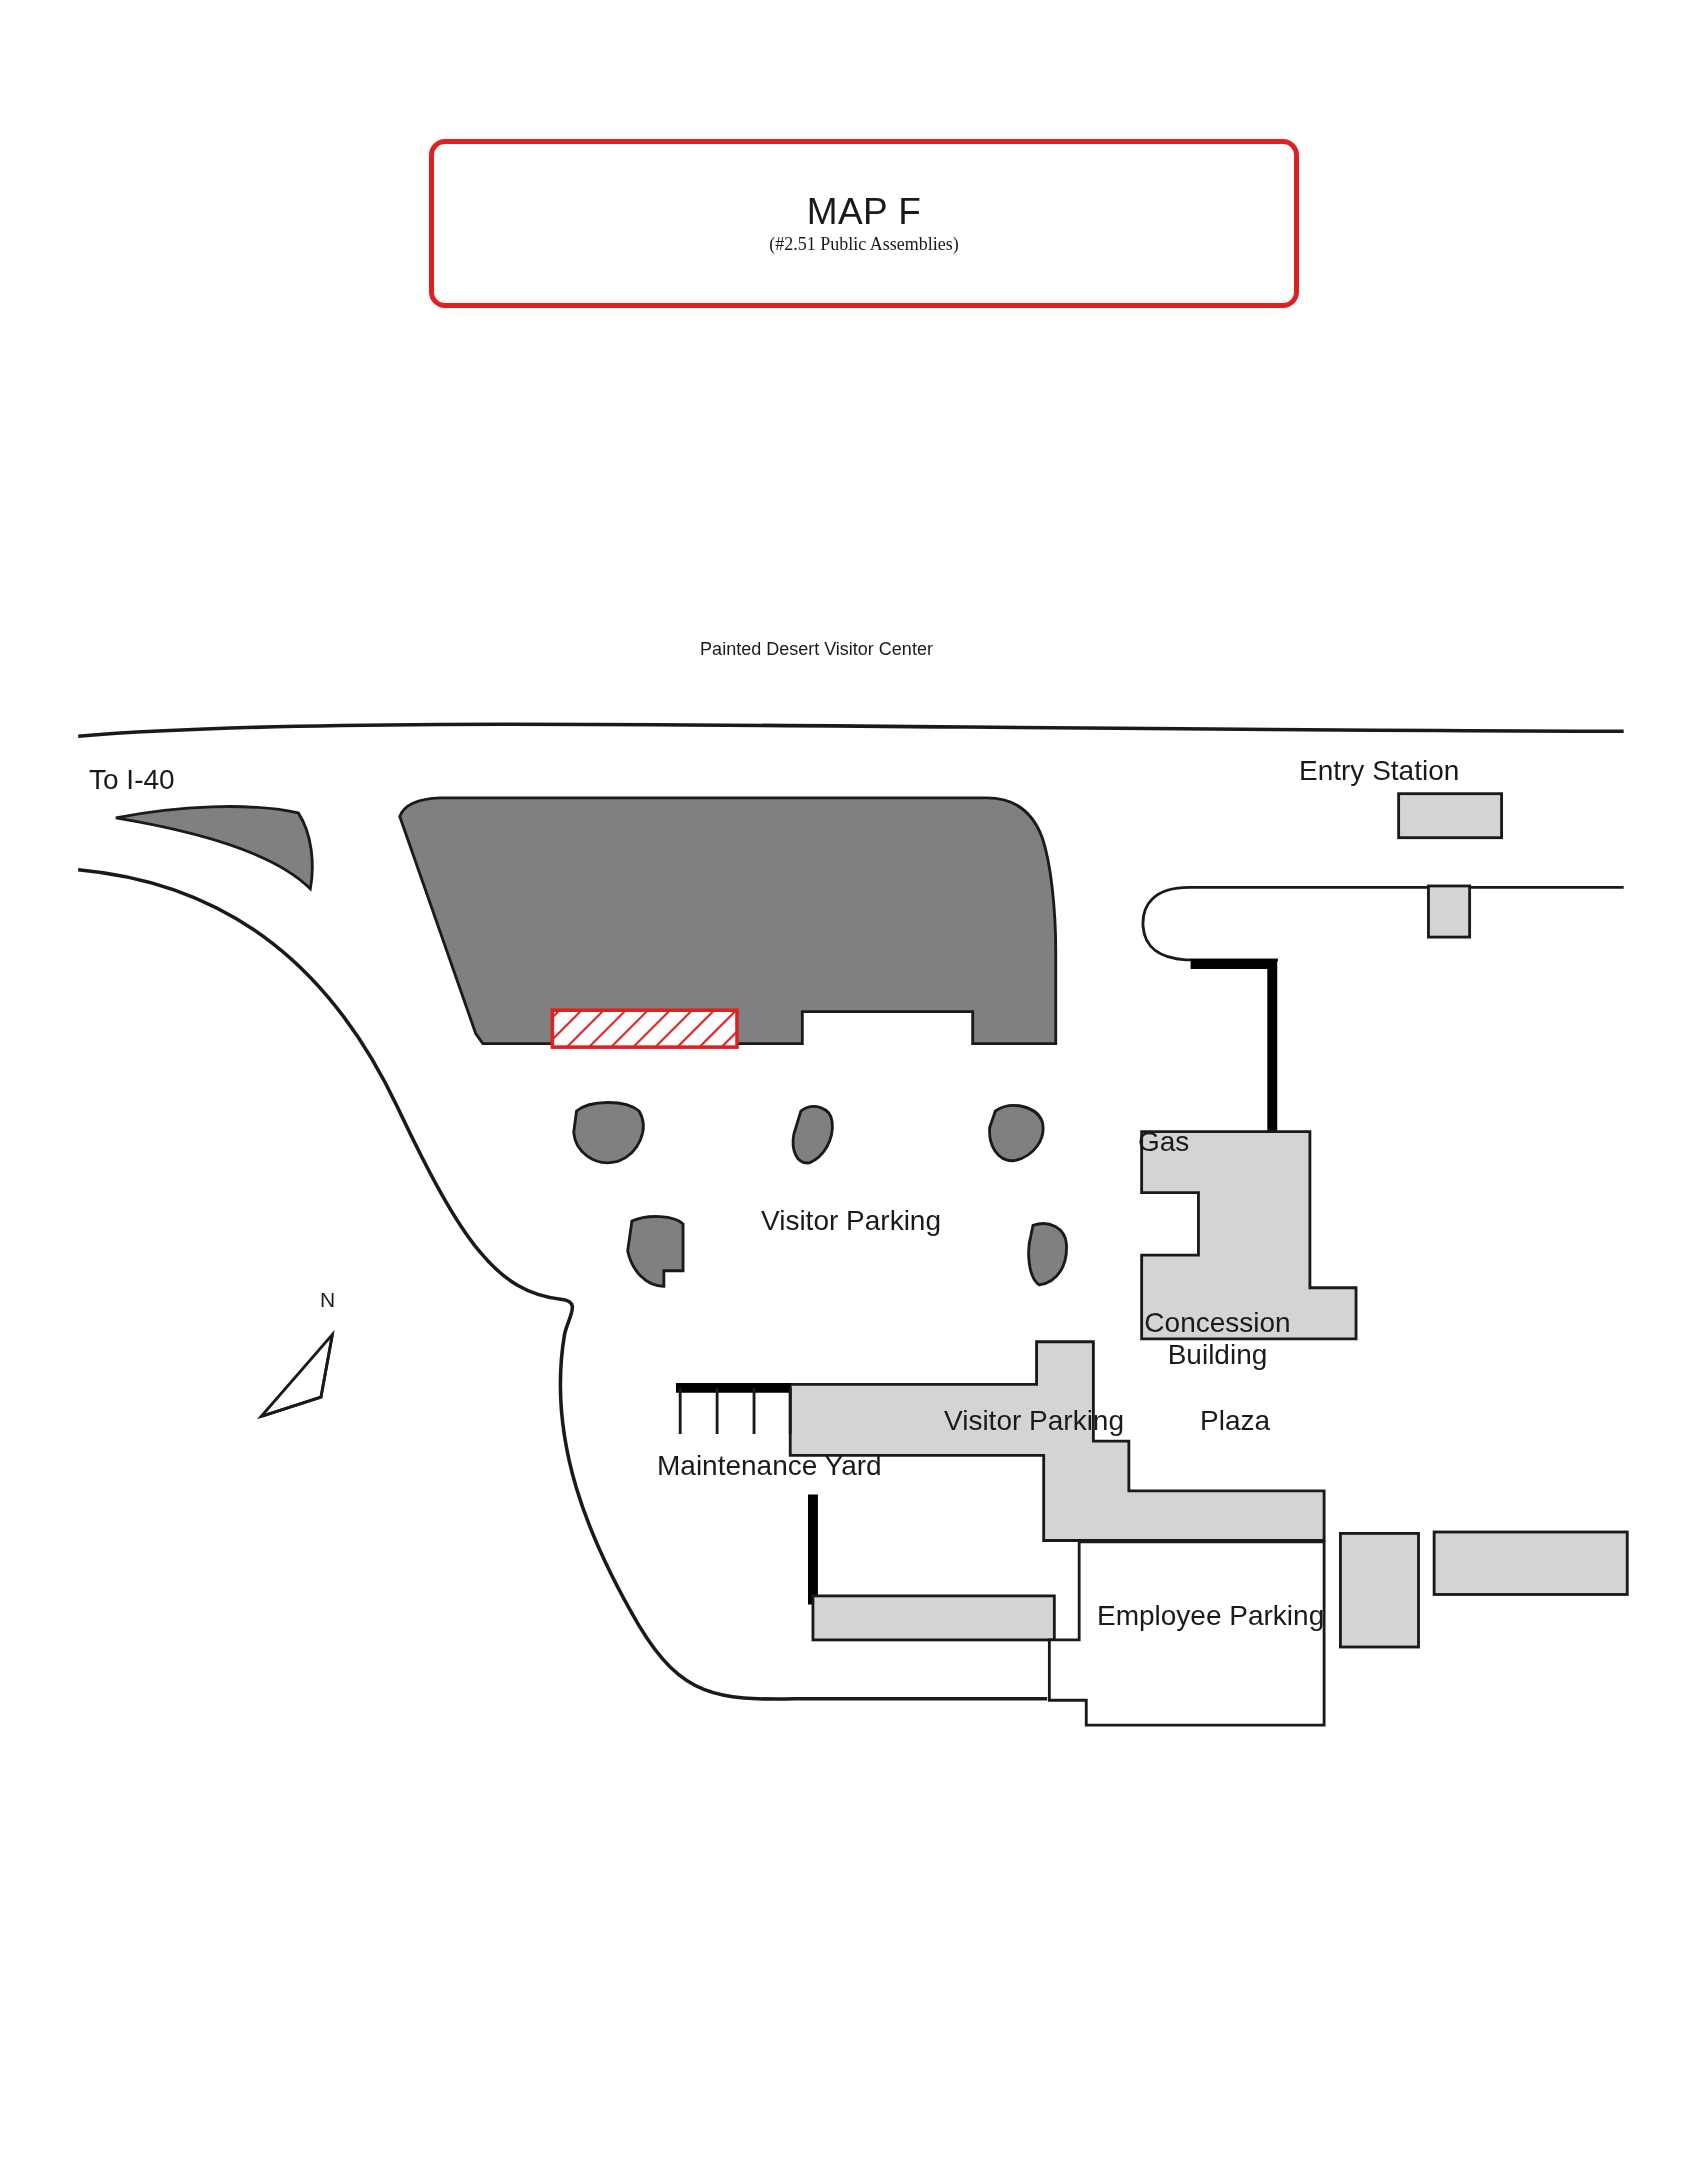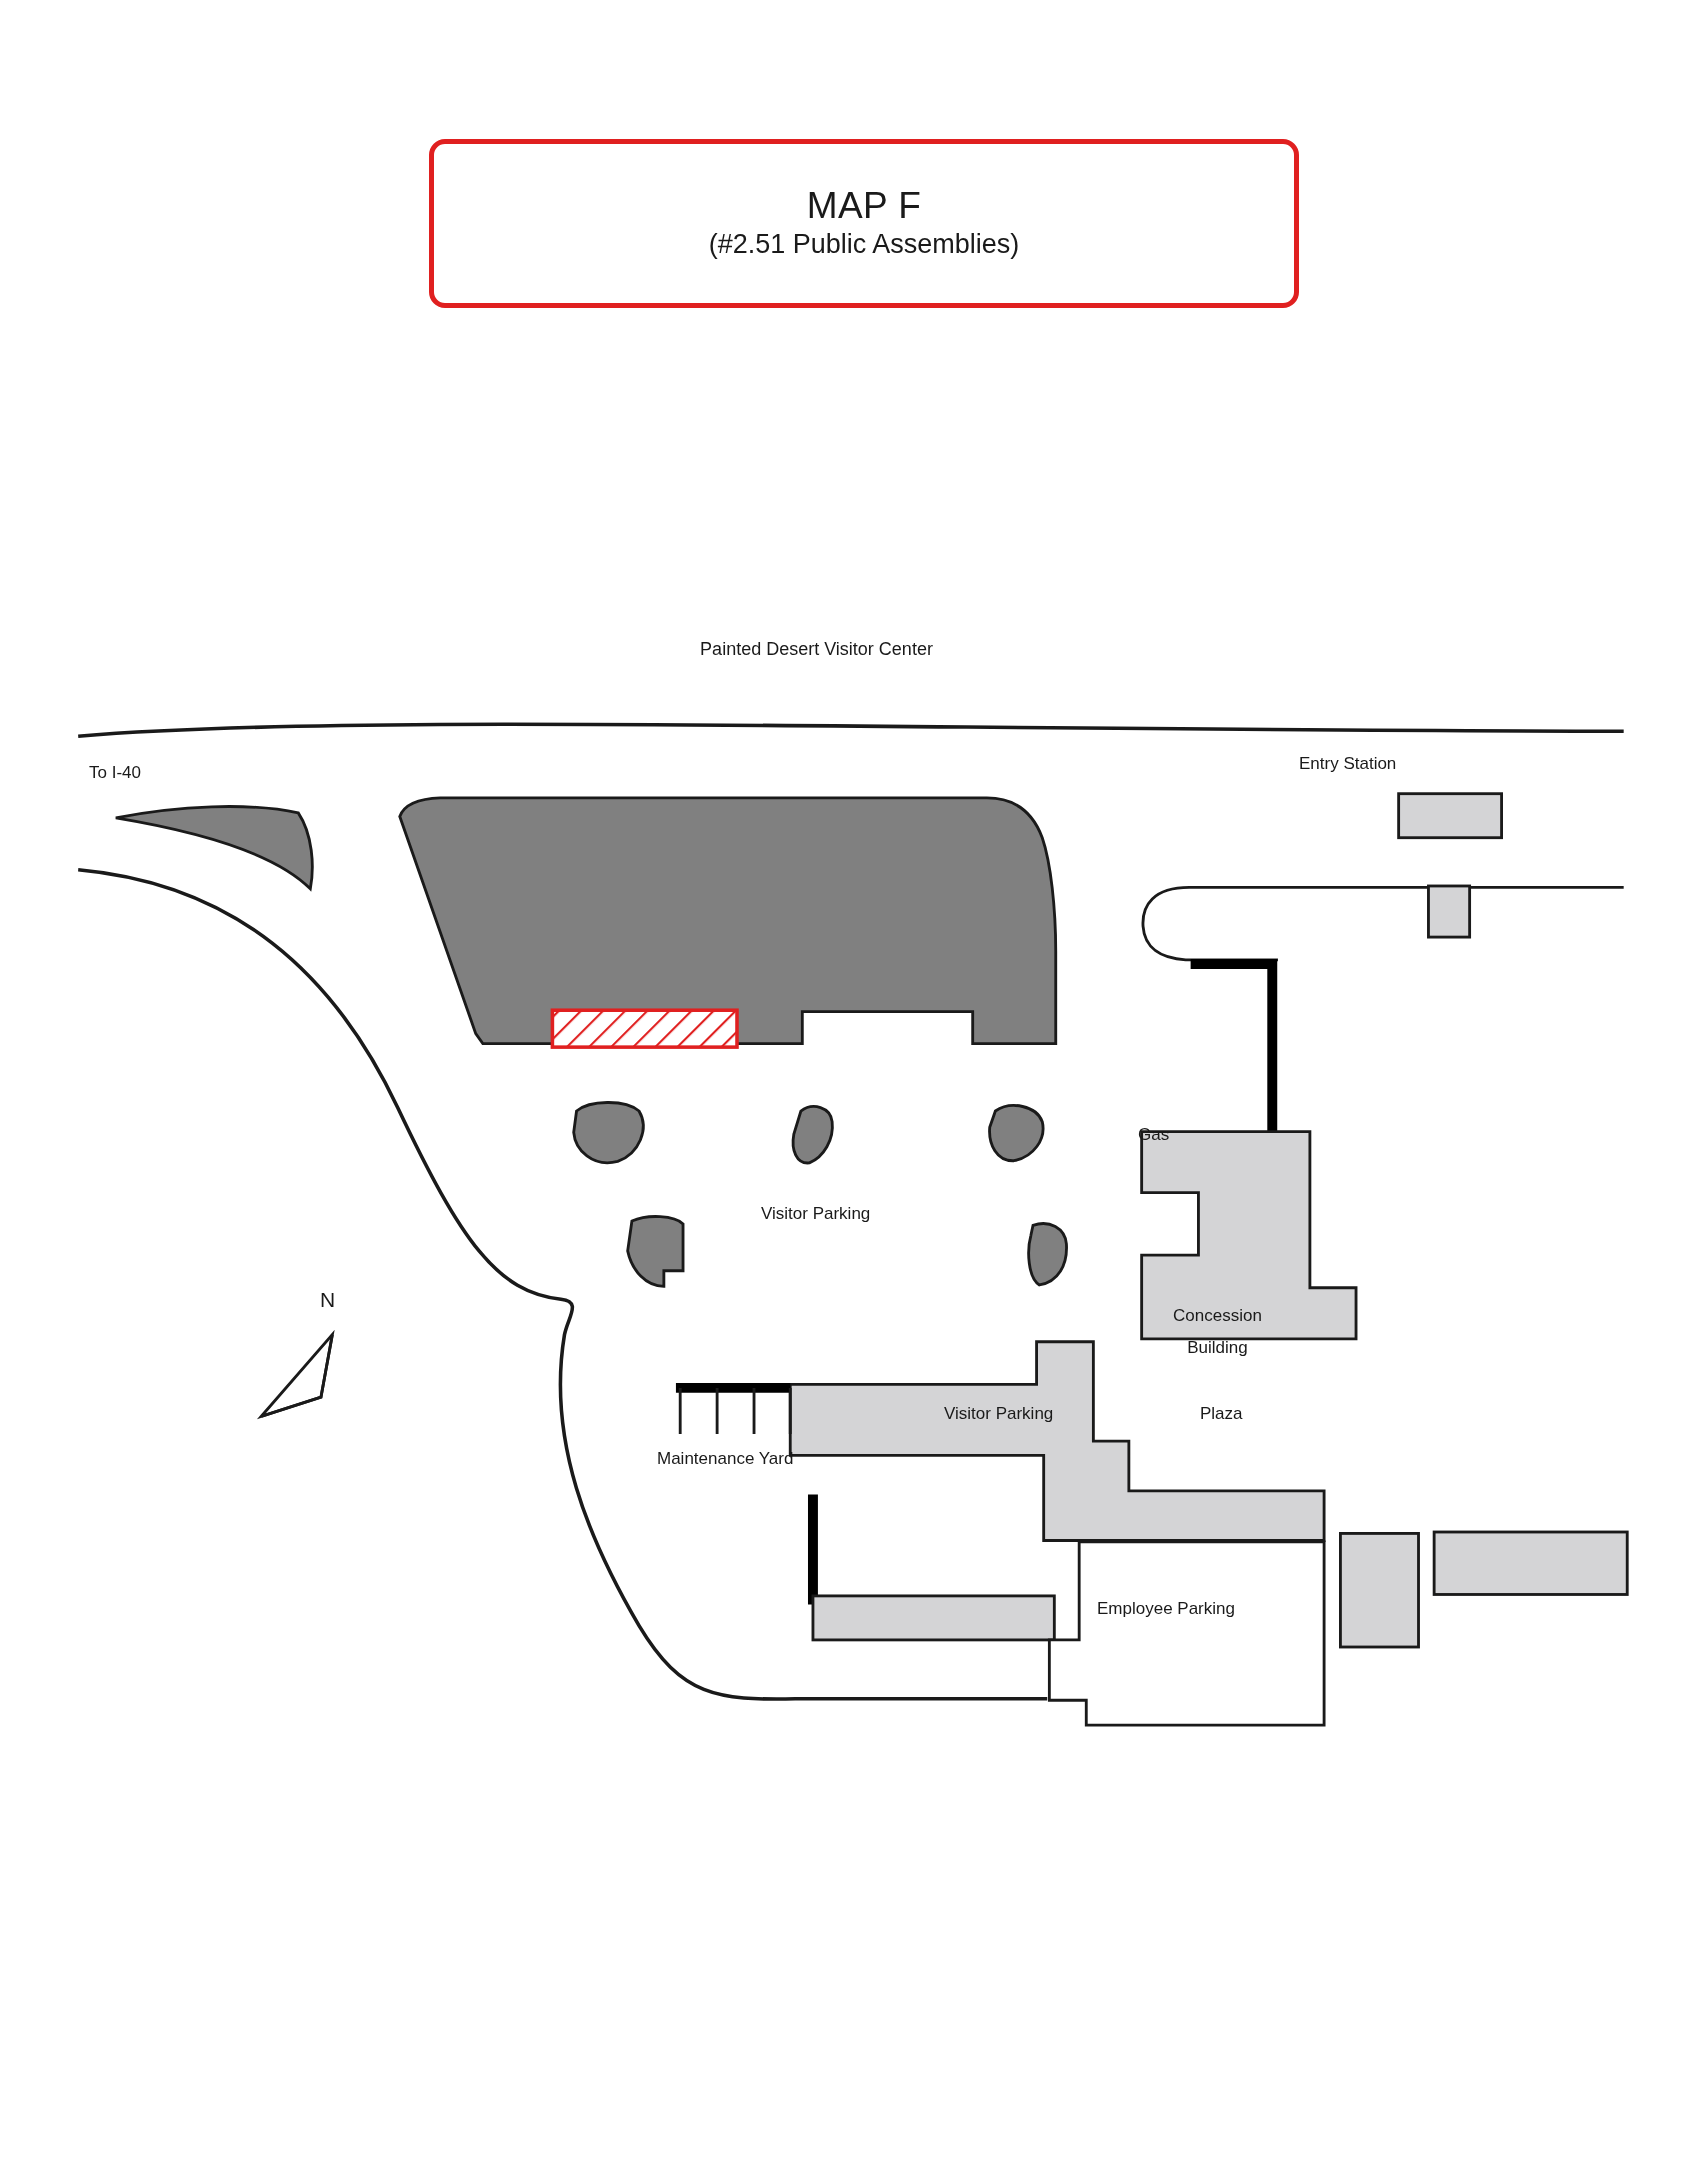--- a/index.html
+++ b/index.html
@@ -32,23 +32,24 @@
     align-items: center;
     justify-content: center;
   }
   #title-box .main-title {
     font-size: 37px;
     line-height: 1.12;
     letter-spacing: 0.4px;
     font-weight: 400;
   }
   #title-box .sub-title {
-    font-size: 27px;
+    font-size: 18px;
     line-height: 1.30;
     font-weight: 400;
+    font-family: Liberation Serif, serif;
   }
 
   
   .map-heading {
     position: absolute;
     text-align: center;
     font-size: 18px;
     line-height: 1.32;
     white-space: nowrap;
   }
@@ -63,21 +64,21 @@
     position: absolute;
     left: 0;
     top: 0;
     width: 1704px;
     height: 2183px;
   }
 
   
   .map-label {
     position: absolute;
-    font-size: 17px;
+    font-size: 28px;
     line-height: 1.28;
     white-space: nowrap;
     color: #1a1a1a;
   }
   .map-label.center { text-align: center; margin-top: 41px; }
 </style>
 </head>
 <body>
 
 <div id="title-box">

